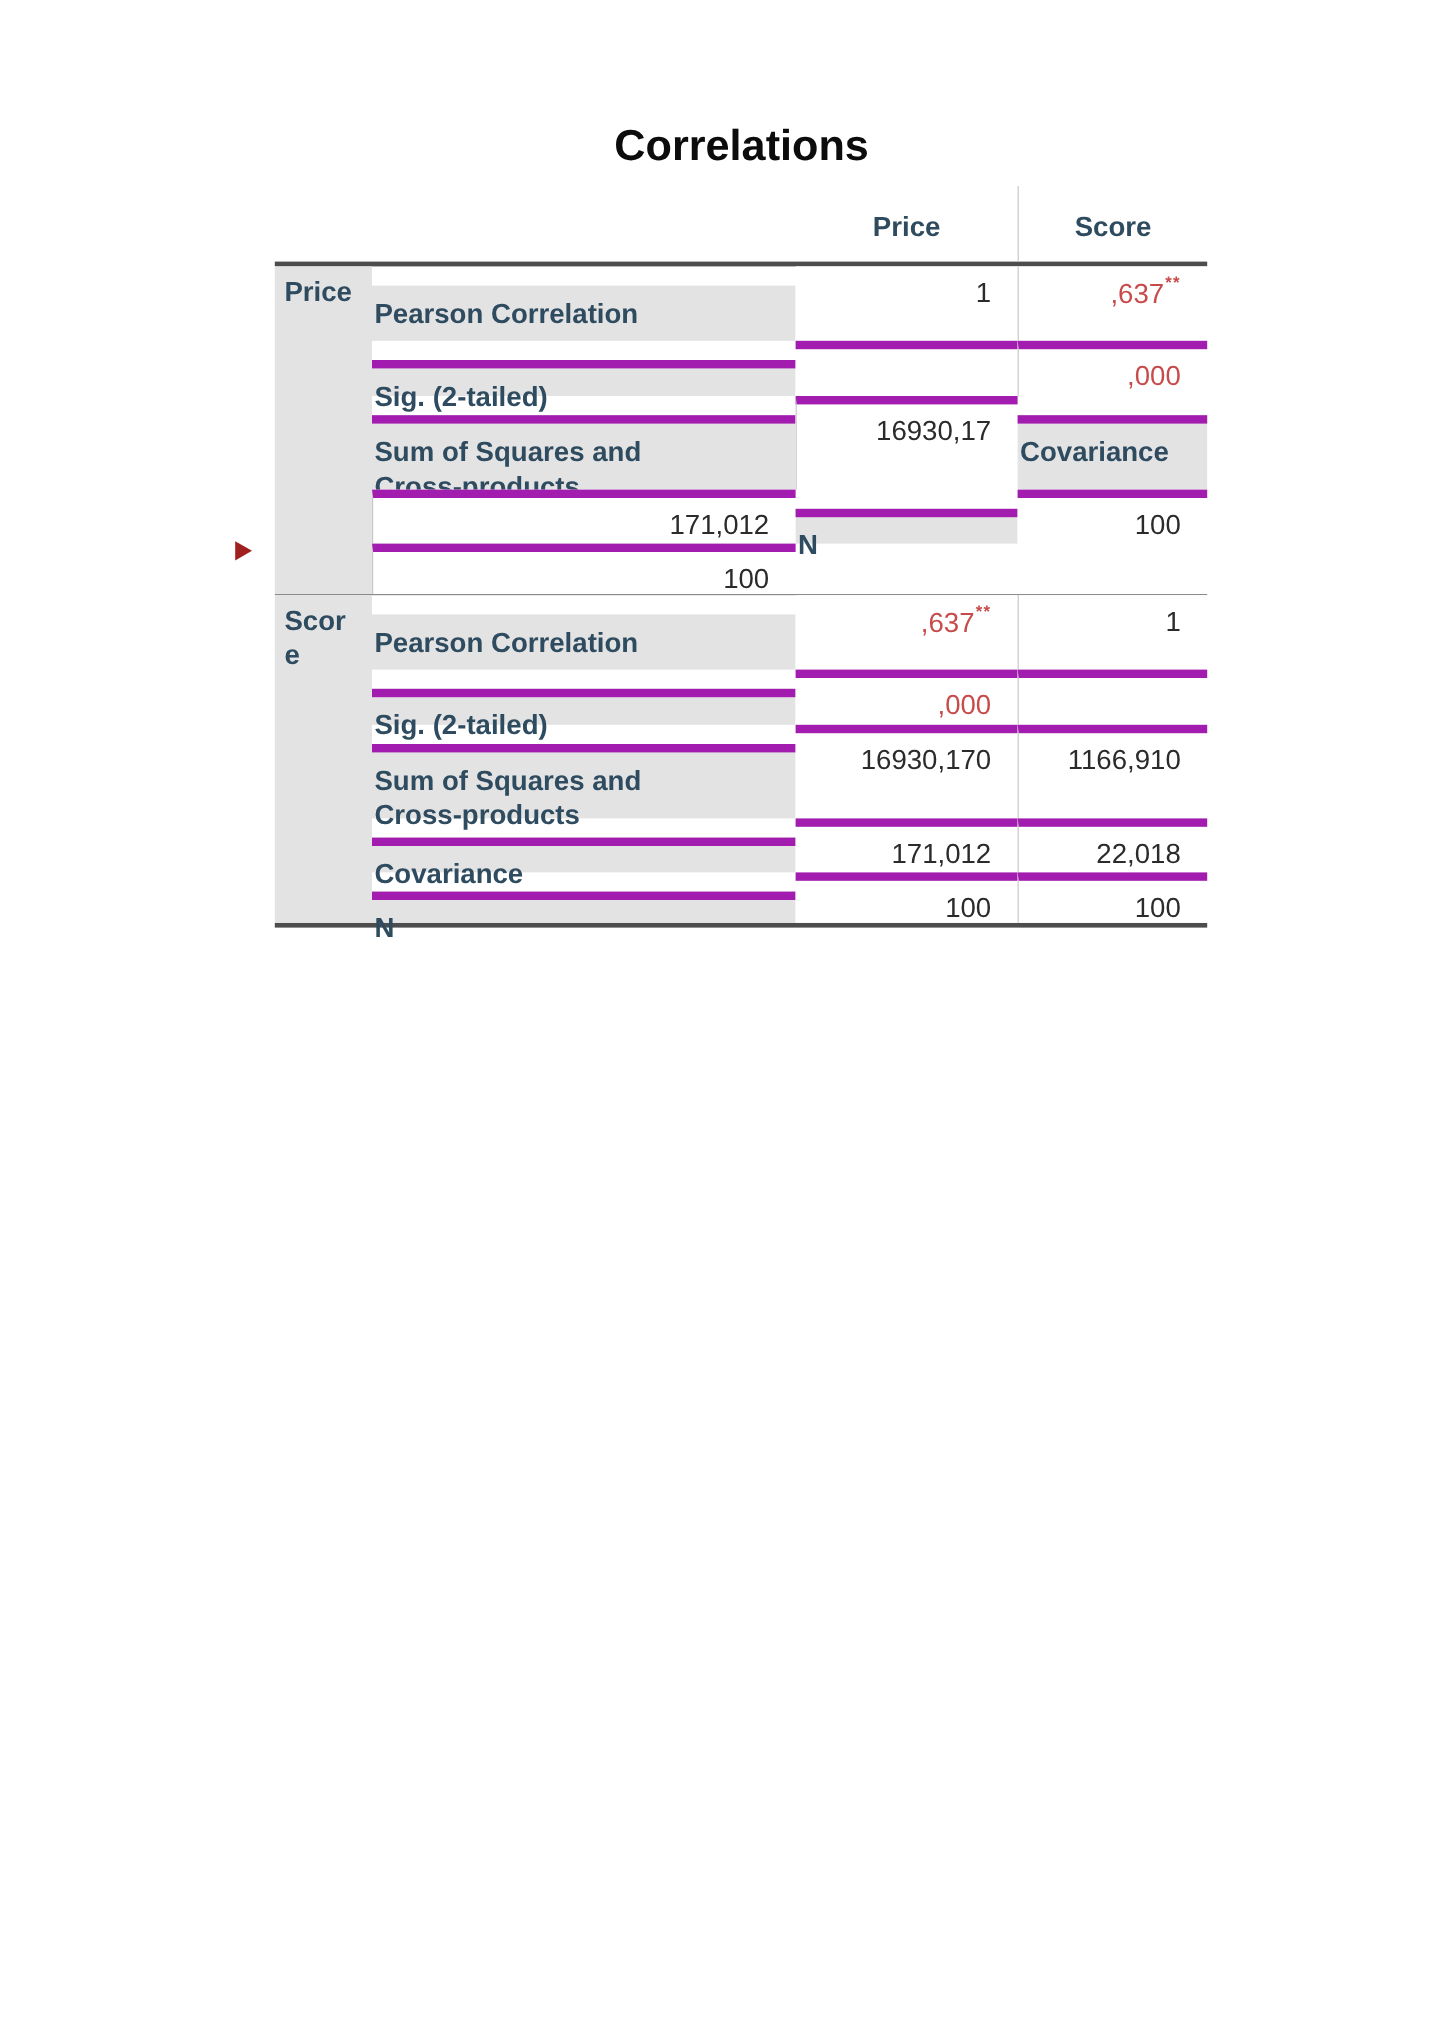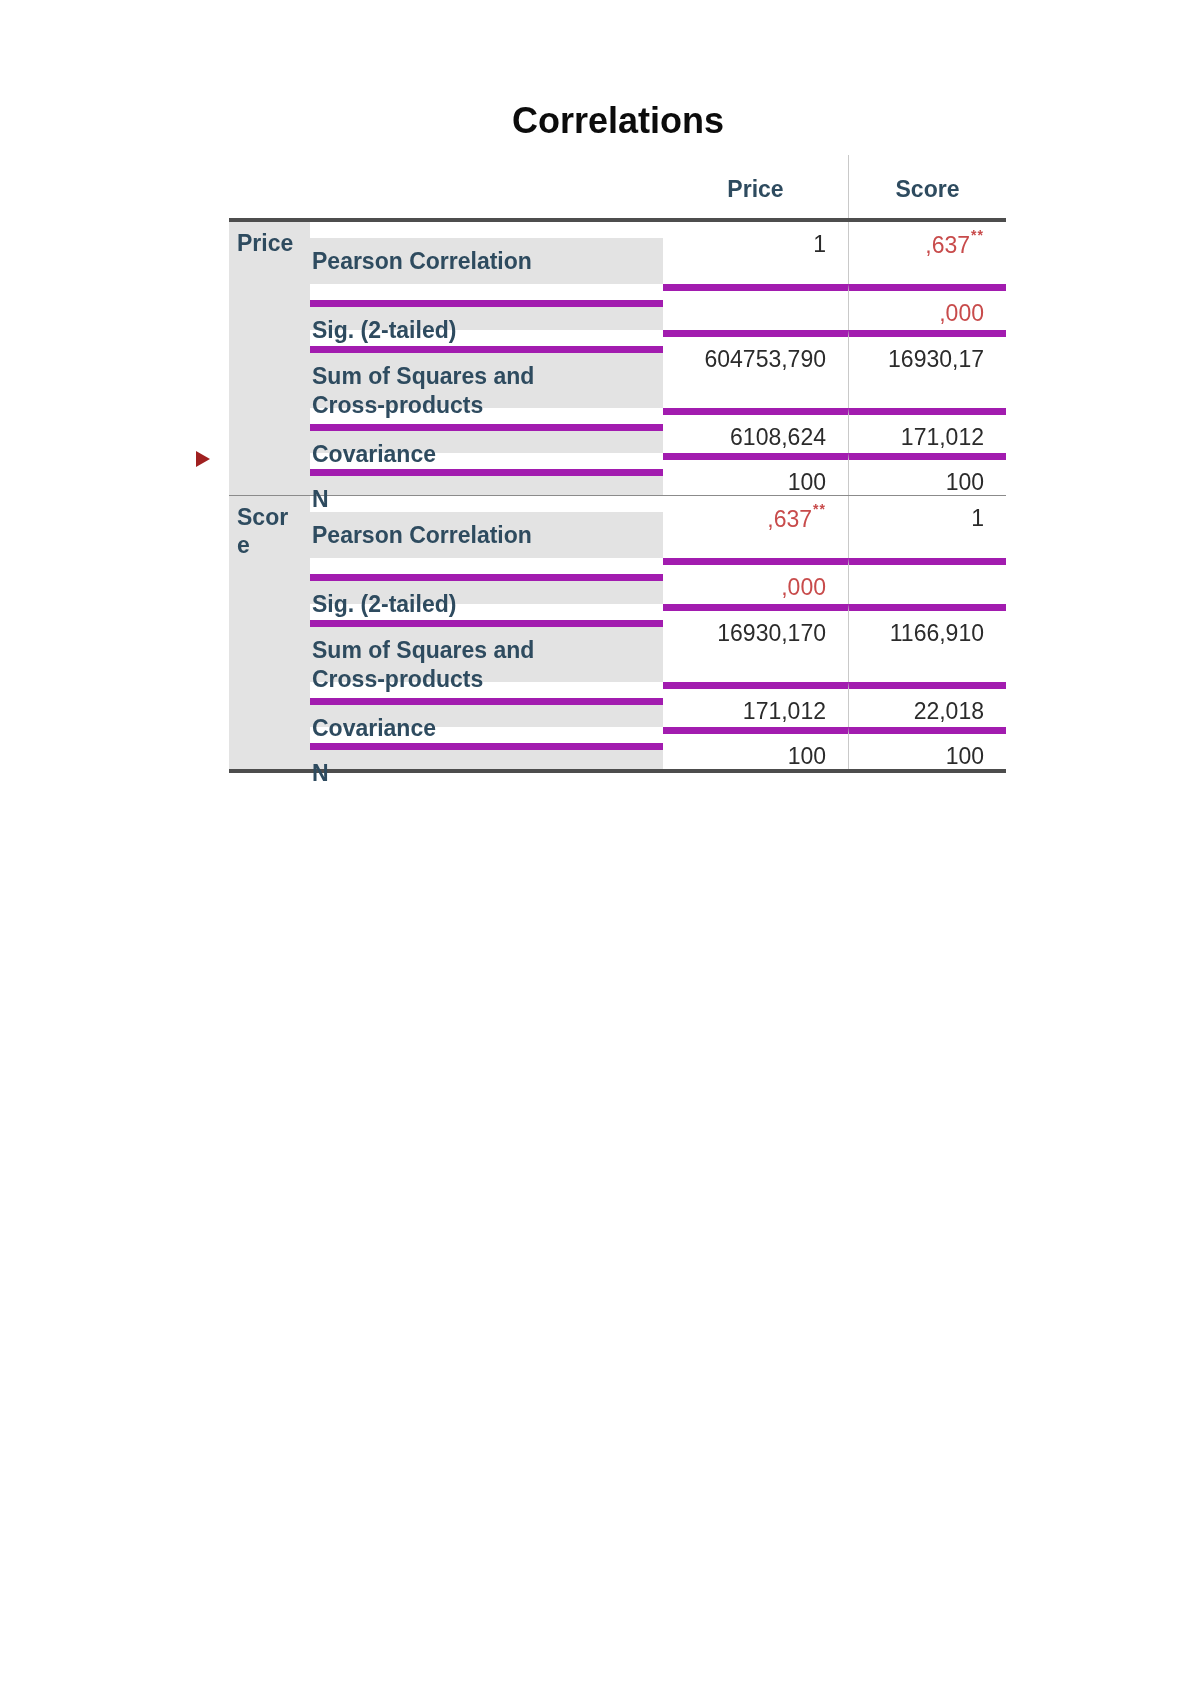--- a/index.html
+++ b/index.html
@@ -116,25 +116,23 @@
 
       <div class="lblcell cell"><span class="lbltxt">Pearson Correlation</span></div>
       <div class="valcell cell"><span>1</span></div>
       <div class="valcell cell scol red"><span>,637</span><sup class="stars">**</sup></div>
 
       <div class="lblcell cell sep"><span class="lbltxt">Sig. (2-tailed)</span></div>
       <div class="valcell cell sep"><span></span></div>
       <div class="valcell cell sep scol red"><span>,000</span></div>
 
       <div class="lblcell cell sep"><span class="lbltxt">Sum of Squares and Cross-products</span></div>
-      <div class="valcell cell sep"><span>604753,790</span></div>
       <div class="valcell cell sep scol"><span>16930,17</span></div>
 
       <div class="lblcell cell sep"><span class="lbltxt">Covariance</span></div>
-      <div class="valcell cell sep"><span>6108,624</span></div>
       <div class="valcell cell sep scol"><span>171,012</span></div>
 
       <div class="lblcell cell sep"><span class="lbltxt">N</span></div>
       <div class="valcell cell sep"><span>100</span></div>
       <div class="valcell cell sep scol"><span>100</span></div>
     </div>
 
     <div class="grp grp2">
       <div class="stub cell">Score</div>
 

